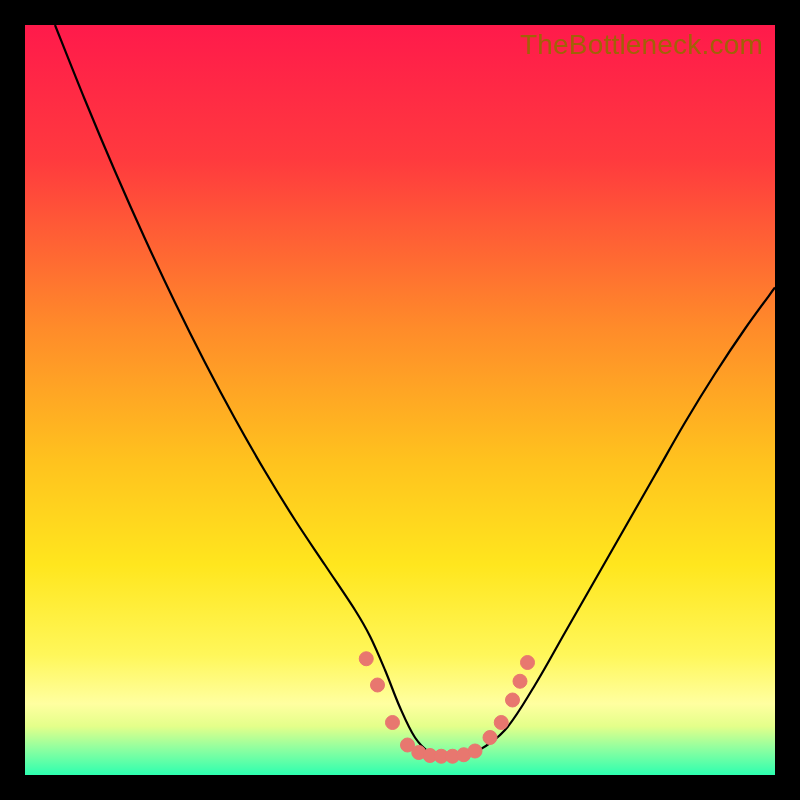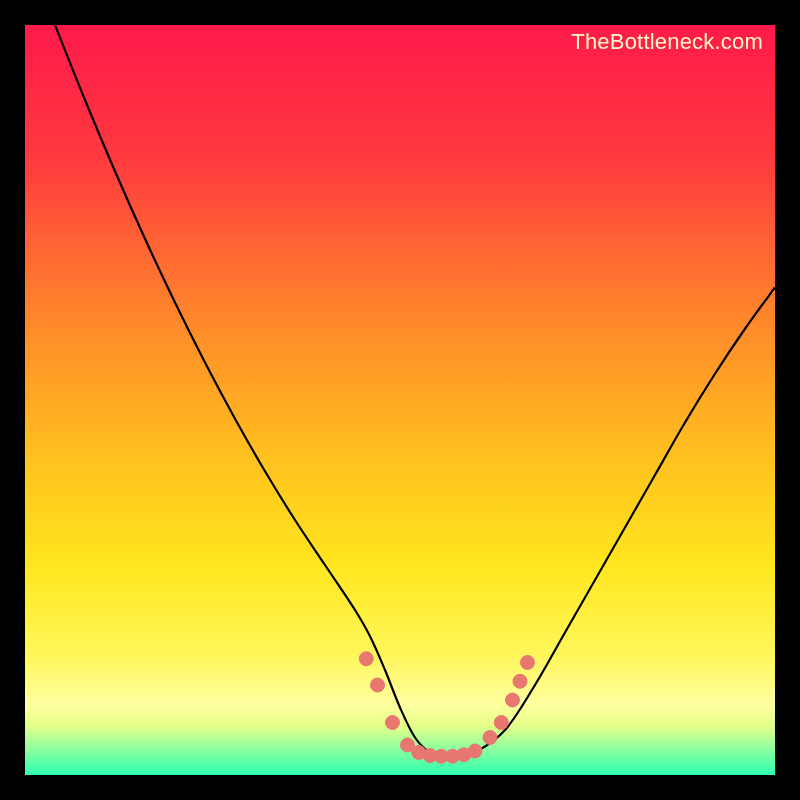--- a/index.html
+++ b/index.html
@@ -24,22 +24,22 @@
     left: 25px;
     top: 25px;
     width: 750px;
     height: 750px;
     overflow: hidden;
   }
   .watermark {
     position: absolute;
     top: 4px;
     right: 12px;
-    color: #fef9c3;
-    font-size: 22px;
+    color: #a16207;
+    font-size: 28px;
     font-weight: 500;
     letter-spacing: 0.2px;
     z-index: 10;
   }
   svg { display: block; }
 </style>
 </head>
 <body>
 
 <div class="frame">

